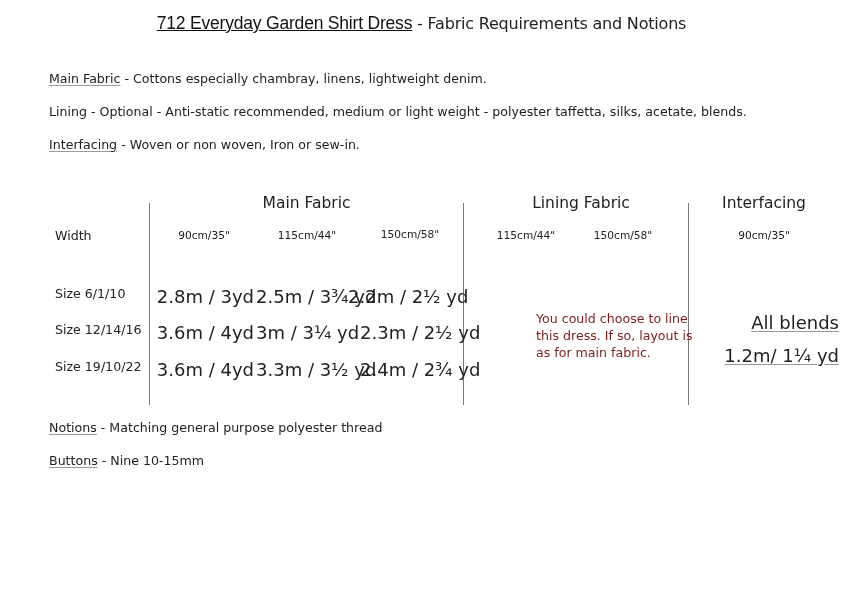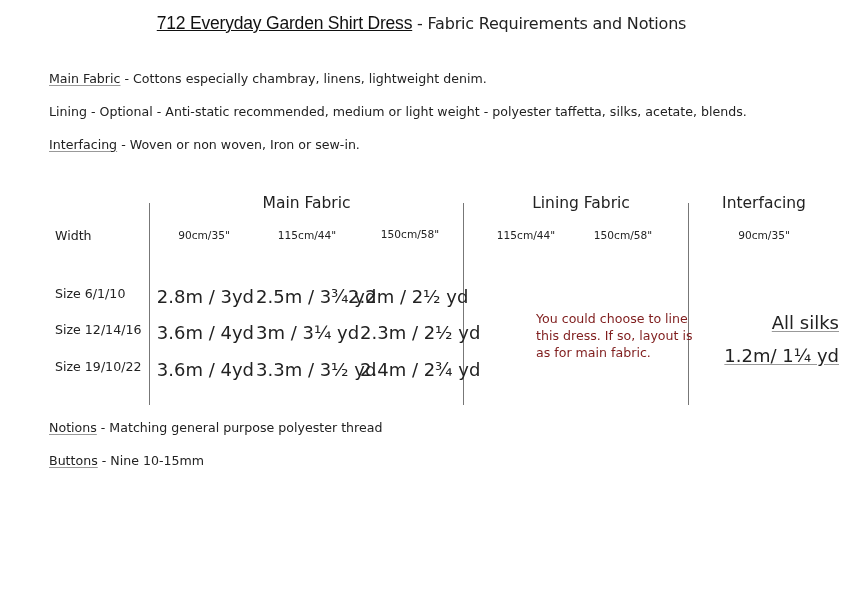--- a/index.html
+++ b/index.html
@@ -63,21 +63,21 @@
   <div class="abs cell" style="left:256px;width:100px;top:322px">3m / 3¼ yd</div>
   <div class="abs cell" style="left:360px;width:100px;top:322px">2.3m / 2½ yd</div>
 
   <div class="abs lbl" style="left:55px;top:359px">Size 19/10/22</div>
   <div class="abs cell" style="left:154px;width:100px;top:359px">3.6m / 4yd</div>
   <div class="abs cell" style="left:256px;width:100px;top:359px">3.3m / 3½ yd</div>
   <div class="abs cell" style="left:360px;width:100px;top:359px">2.4m / 2¾ yd</div>
 
   <div class="abs note">You could choose to line this dress.  If so, layout is as for main fabric.</div>
 
-  <div class="abs cell" style="left:689px;width:150px;top:312px"><span class="u">All silks</span></div>
+  <div class="abs cell" style="left:689px;width:150px;top:312px"><span class="u">All blends</span></div>
   <div class="abs cell" style="left:689px;width:150px;top:345px"><span class="u">1.2m/ 1¼ yd</span></div>
 </div>
 
 <div class="abs para" style="top:420px">
   <span class="u">Notions</span><span> - Matching general purpose polyester thread</span>
 </div>
 <div class="abs para" style="top:453px">
   <span class="u">Buttons</span><span> - Nine 10-15mm</span>
 </div>
 

